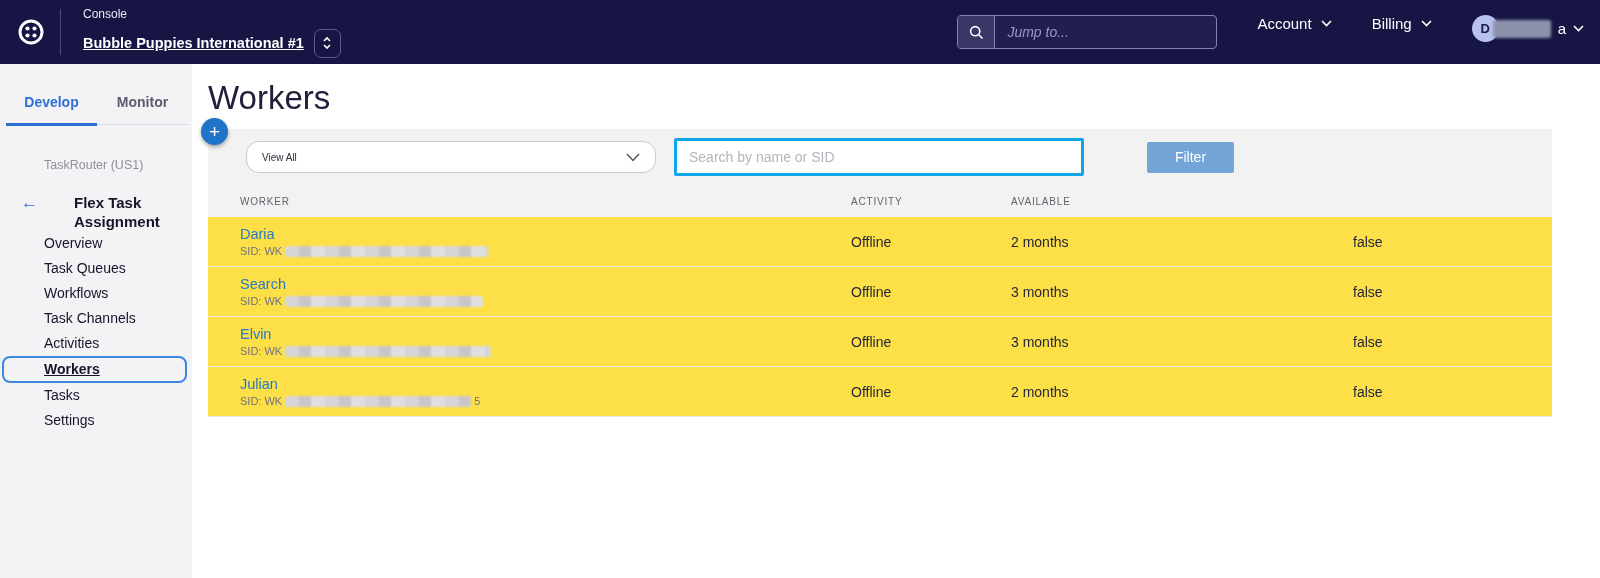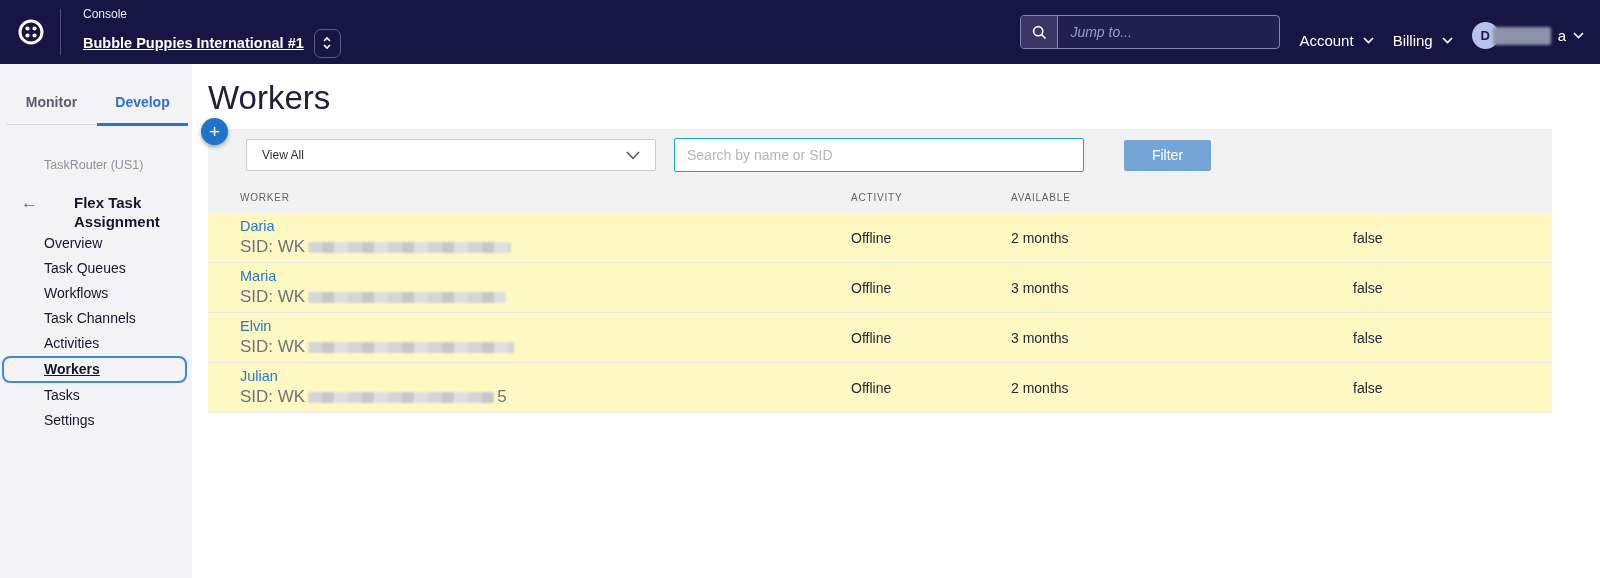--- a/index.html
+++ b/index.html
@@ -10,21 +10,21 @@
   .topbar { height:64px; background:#161543; display:flex; align-items:center;
     padding:0 16px; color:#fff; position:relative; }
   .logo { width:30px; height:30px; display:flex; align-items:center; justify-content:center; cursor:pointer; }
   .topbar-divider { width:1px; height:46px; background:#4c4b76; margin:0 22px 0 14px; }
   .account-block { display:flex; flex-direction:column; gap:8px; }
   .console-label { font-size:12px; color:#eaeaf4; }
   .account-row { display:flex; align-items:center; gap:10px; }
   .account-name { font-size:14.5px; font-weight:bold; text-decoration:underline; color:#ffffff; cursor:pointer; }
   .account-switcher { width:27px; height:29px; border:1px solid #5b5a89; border-radius:7px;
     background:transparent; display:flex; align-items:center; justify-content:center; cursor:pointer; }
-  .topbar-right { margin-left:auto; display:flex; align-items:flex-end; gap:19px; }
+  .topbar-right { margin-left:auto; display:flex; align-items:flex-start; gap:40px; }
   .jumpto { display:flex; align-items:stretch; width:260px; height:34px; border:1px solid #8583ab;
     border-radius:4px; overflow:hidden; background:#211f50; }
   .jump-icon { width:37px; display:flex; align-items:center; justify-content:center;
     background:#3a3766; border-right:1px solid #8583ab; cursor:pointer; }
   .jumpto input { flex:1; background:transparent; border:none; outline:none; color:#fff;
     font-size:14px; font-style:italic; padding:0 12px; font-family:"Liberation Sans",sans-serif; }
   .jumpto input::placeholder { color:#9b99c2; font-style:italic; }
   .tb-menu { display:flex; align-items:center; gap:9px; font-size:15px; cursor:pointer; }
   .user { display:flex; align-items:center; gap:7px; cursor:pointer; }
   .avatar { width:27px; height:27px; border-radius:50%; background:#b7c1ee; color:#1b1a49;
@@ -49,37 +49,37 @@
     padding:4px 0 4px 40px; border:2px solid #3c87e0; border-radius:8px; }
 
   
   .main { position:absolute; left:192px; top:64px; right:0; bottom:0; background:#fff; }
   .page-title { margin:15px 0 0 16px; font-size:33px; font-weight:300; color:#20203a; }
   .fab { position:absolute; left:9px; top:54px; width:27px; height:27px; border-radius:50%;
     background:#2074c7; color:#fff; border:none; font-size:19px; line-height:25px; text-align:center;
     box-shadow:0 2px 4px rgba(0,0,0,.35); cursor:pointer; z-index:3; padding:0; }
   .panel { margin:12px 0 0 16px; width:1344px; background:#f2f2f3; }
   .toolbar { display:flex; align-items:center; padding:9px 0 9px 38px; }
-  .select { width:410px; height:32px; background:#fff; border:1px solid #c9c9cf; border-radius:2px;
+  .select { width:410px; height:32px; background:#fff; border:1px solid #c9c9cf; border-radius:13px;
     display:flex; align-items:center; justify-content:space-between; padding:0 15px;
-    font-size:12px; color:#2b2b3d; cursor:pointer; }
-  .search-input { width:410px; height:32px; border:1px solid #0ea5e9; border-radius:2px;
+    font-size:10px; color:#2b2b3d; cursor:pointer; }
+  .search-input { width:410px; height:32px; border:3px solid #0ea5e9; border-radius:2px;
     margin-left:18px; padding:16px 12px; font-size:14px; color:#3b82f6; background:#fff; outline:none;
     font-family:"Liberation Sans",sans-serif; }
   .search-input::placeholder { color:#b4b4bc; }
-  .filter-btn { margin-left:40px; width:87px; height:31px; background:#73a5d7; color:#fff;
+  .filter-btn { margin-left:63px; width:87px; height:31px; background:#73a5d7; color:#fff;
     border:none; border-radius:2px; font-size:14px; cursor:pointer; font-family:"Liberation Sans",sans-serif; }
   .thead { display:grid; grid-template-columns:611px 160px 342px 1fr; padding:11px 0 10px 32px; }
   .th { font-size:10px; letter-spacing:.8px; color:#62626f; }
   .row { display:grid; grid-template-columns:611px 160px 342px 1fr; padding-left:32px;
-    height:50px; border-bottom:1px solid #e7e7ea; background:#fef9c3; }
+    height:50px; border-bottom:1px solid #e7e7ea; background:#fde047; }
   .cell { display:flex; align-items:center; font-size:14px; color:#26263a; }
   .worker-cell { display:flex; flex-direction:column; justify-content:center; }
   .name-link { color:#2779c7; font-size:14.5px; cursor:pointer; width:max-content; }
-  .sid-line { margin-top:3px; font-size:17px; color:#71717e; display:flex; align-items:center; }
+  .sid-line { margin-top:3px; font-size:11px; color:#71717e; display:flex; align-items:center; }
   .sid-blur { display:inline-block; width:203px; height:11px; margin-left:3px; border-radius:2px;
     filter:blur(1.2px);
     background:repeating-linear-gradient(90deg,#d5d5d7 0 14px,#c7c7ca 14px 26px,#dfdfe1 26px 40px); }
   .sid-suffix { margin-left:3px; }
   svg { display:block; }
 </style>
 </head>
 <body>
 
 <header class="topbar">
@@ -133,22 +133,22 @@
       <span class="user-suffix">a</span>
       <svg width="11" height="7" viewBox="0 0 11 7">
         <polyline points="1,1 5.5,5.5 10,1" fill="none" stroke="#fff" stroke-width="1.6"></polyline>
       </svg>
     </div>
   </div>
 </header>
 
 <aside class="sidebar">
   <div class="tabs">
+    <div class="tab active">Develop</div>
     <div class="tab">Monitor</div>
-    <div class="tab active">Develop</div>
   </div>
   <div class="section-label">TaskRouter (US1)</div>
   <div class="back-title">
     <span class="back-arrow">←</span>
     <span class="back-title-text">Flex Task Assignment</span>
   </div>
   <nav class="nav">
     <div class="nav-item">Overview</div>
     <div class="nav-item">Task Queues</div>
     <div class="nav-item">Workflows</div>
@@ -192,21 +192,21 @@
             <span class="sid-blur"></span>
           </span>
       </div>
       <div class="cell">Offline</div>
       <div class="cell">2 months</div>
       <div class="cell">false</div>
     </div>
 
     <div class="row">
       <div class="worker-cell">
-        <span class="name-link">Maria</span>
+        <span class="name-link">Search</span>
         <span class="sid-line">
             <span>SID: WK</span>
             <span class="sid-blur" style="width:198px;"></span>
           </span>
       </div>
       <div class="cell">Offline</div>
       <div class="cell">3 months</div>
       <div class="cell">false</div>
     </div>
 

